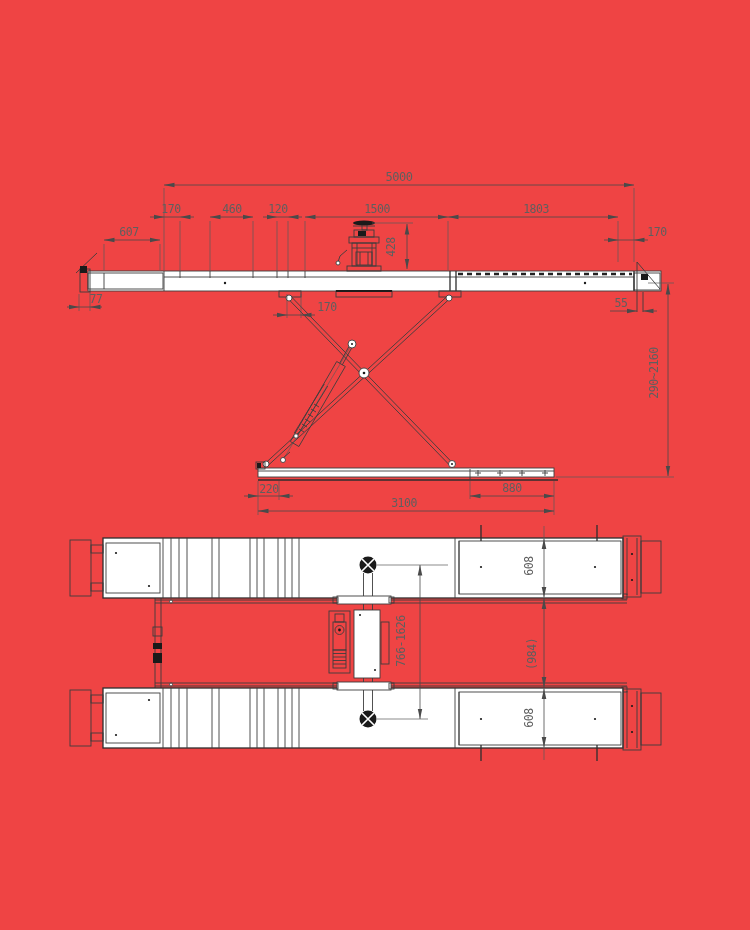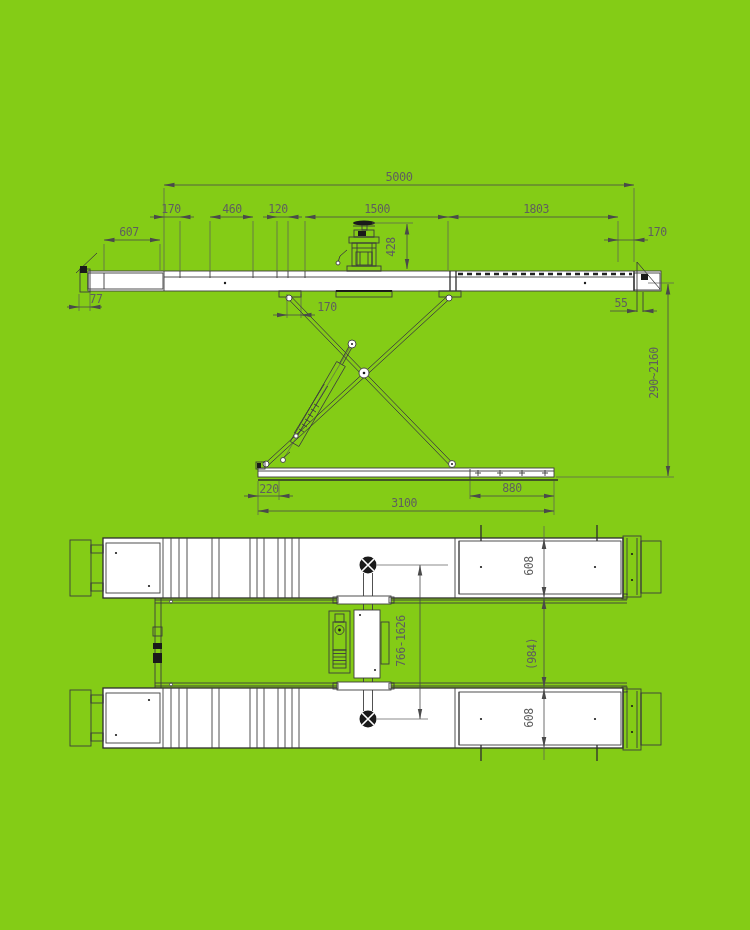--- a/index.html
+++ b/index.html
@@ -1,16 +1,16 @@
 <!DOCTYPE html>
 <html><head>
 <meta charset="utf-8">
 <style>
   html,body{margin:0;padding:0;background:#ffffff;}
-  .stage{position:relative;width:750px;height:930px;background:#84cc16;overflow:hidden;
+  .stage{position:relative;width:750px;height:930px;background:#ef4444;overflow:hidden;
          font-family:"DejaVu Sans Mono",monospace;}
   svg{position:absolute;left:0;top:0;}
   .ln{stroke:#3d3d3d;stroke-width:0.9;fill:none;}
   .lnt{stroke:#1c1c1c;stroke-width:1.8;fill:none;}
   .lnm{stroke:#2e2e2e;stroke-width:1.3;fill:none;}
   .dim{stroke:#4a4a4a;stroke-width:0.8;fill:none;}
   .ext{stroke:#5a5a5a;stroke-width:0.7;fill:none;}
   .dark{fill:#1a1a1a;stroke:none;}
   .wfill{fill:#ffffff;}
   text.dtx{fill:#5f5f5f;font-size:11.5px;font-family:"DejaVu Sans Mono",monospace;

